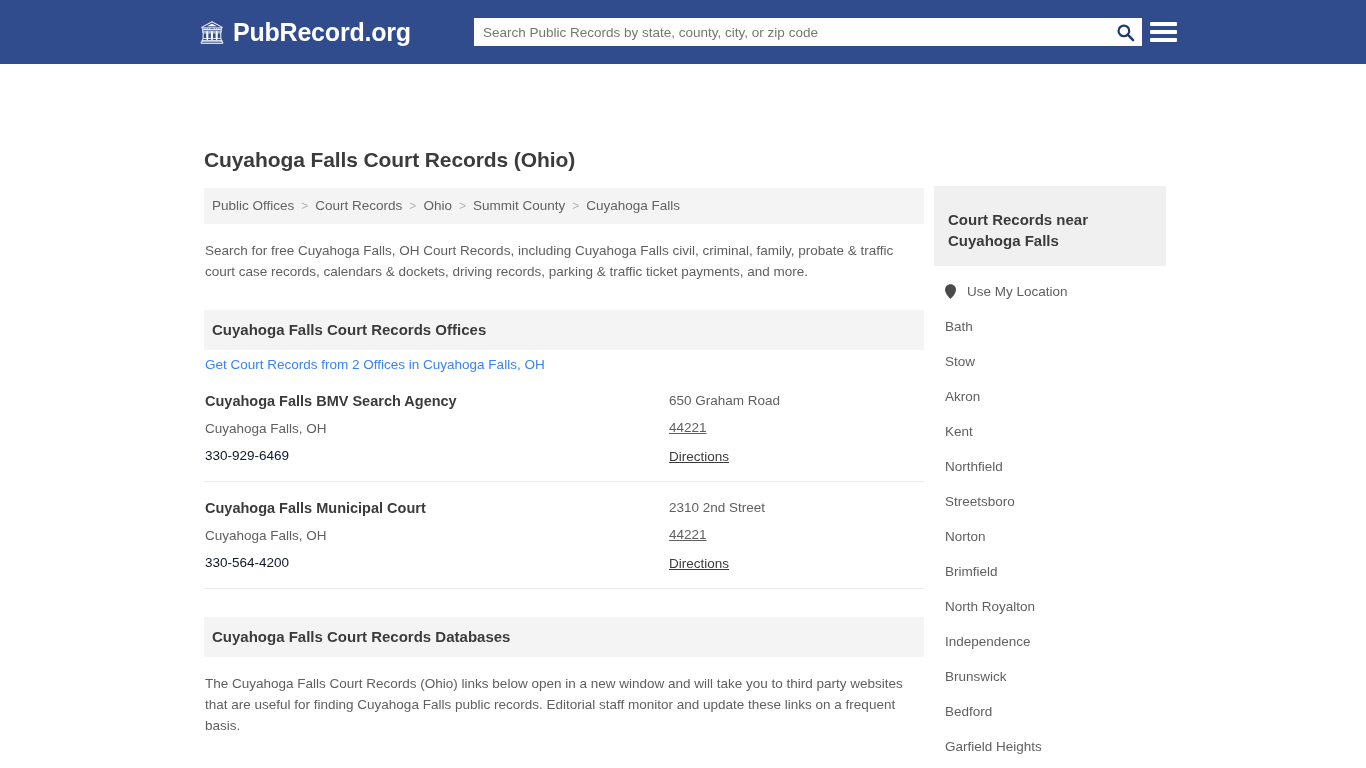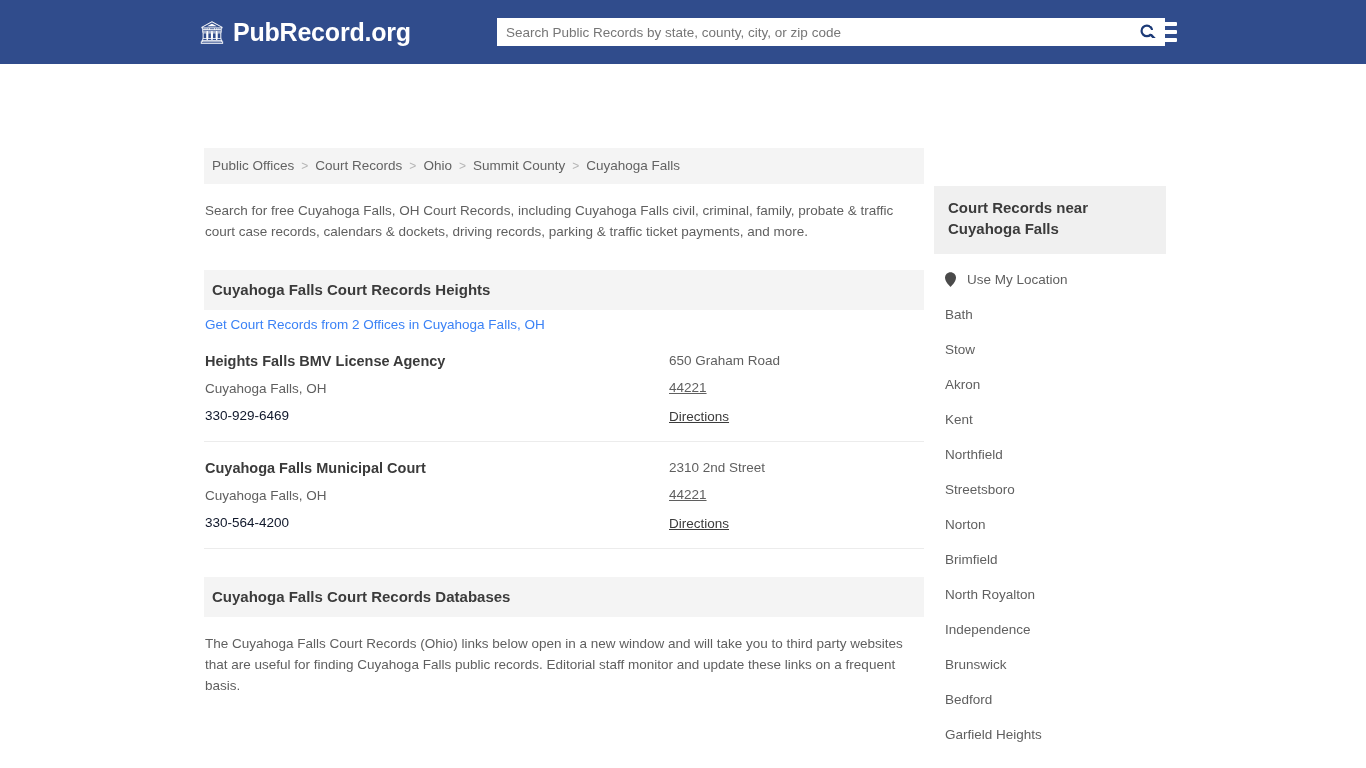--- a/index.html
+++ b/index.html
@@ -39,21 +39,21 @@
   }
   .brand-text {
     font-size: 25px;
     font-weight: bold;
     letter-spacing: -0.2px;
     color: #ffffff;
   }
 
   .search-wrap {
     position: absolute;
-    left: 497px;
+    left: 474px;
     top: 18px;
     width: 668px;
     height: 28px;
     background: #ffffff;
     display: flex;
     align-items: center;
   }
   .search-input {
     flex: 1;
     border: none;
@@ -215,21 +215,21 @@
   .office-directions {
     font-size: 13.5px;
     color: #3b3b3b;
     text-decoration: underline;
     cursor: pointer;
   }
 
   
   .sidebar-head {
     background: #f0f0f0;
-    padding: 11px 14px 15px 14px;
+    padding: 23px 14px 15px 14px;
     font-size: 15px;
     font-weight: bold;
     color: #3b3b3b;
     line-height: 21px;
   }
   .sidebar-list {
     list-style: none;
     margin: 0;
     padding: 0;
   }
@@ -268,41 +268,42 @@
     <span></span>
     <span></span>
     <span></span>
   </div>
 </div>
 
 <div class="page">
 
   <div class="content">
 
+    <h1 class="page-title">Cuyahoga Falls Court Records (Ohio)</h1>
 
     <nav class="breadcrumb" id="breadcrumb">
         <a href="#">Public Offices</a>
         <span class="crumb-sep">&gt;</span>
         <a href="#">Court Records</a>
         <span class="crumb-sep">&gt;</span>
         <a href="#">Ohio</a>
         <span class="crumb-sep">&gt;</span>
         <a href="#">Summit County</a>
         <span class="crumb-sep">&gt;</span>
         <a href="#">Cuyahoga Falls</a>
       </nav>
 
     <p class="intro">Search for free Cuyahoga Falls, OH Court Records, including Cuyahoga Falls civil, criminal, family, probate &amp; traffic court case records, calendars &amp; dockets, driving records, parking &amp; traffic ticket payments, and more.</p>
 
-    <div class="section-head">Cuyahoga Falls Court Records Heights</div>
+    <div class="section-head">Cuyahoga Falls Court Records Offices</div>
     <div class="section-note">Get Court Records from 2 Offices in Cuyahoga Falls, OH</div>
     <div id="offices-list">
         <div class="office">
           <div class="office-left">
-            <div class="office-name">Heights Falls BMV License Agency</div>
+            <div class="office-name">Cuyahoga Falls BMV Search Agency</div>
             <div class="office-city">Cuyahoga Falls, OH</div>
             <div class="office-phone">330-929-6469</div>
           </div>
           <div class="office-right"><div class="office-address">650 Graham Road</div><div class="office-zip">44221</div><a class="office-directions" href="#">Directions</a></div>
         </div>
         <div class="office">
           <div class="office-left">
             <div class="office-name">Cuyahoga Falls Municipal Court</div>
             <div class="office-city">Cuyahoga Falls, OH</div>
             <div class="office-phone">330-564-4200</div>

